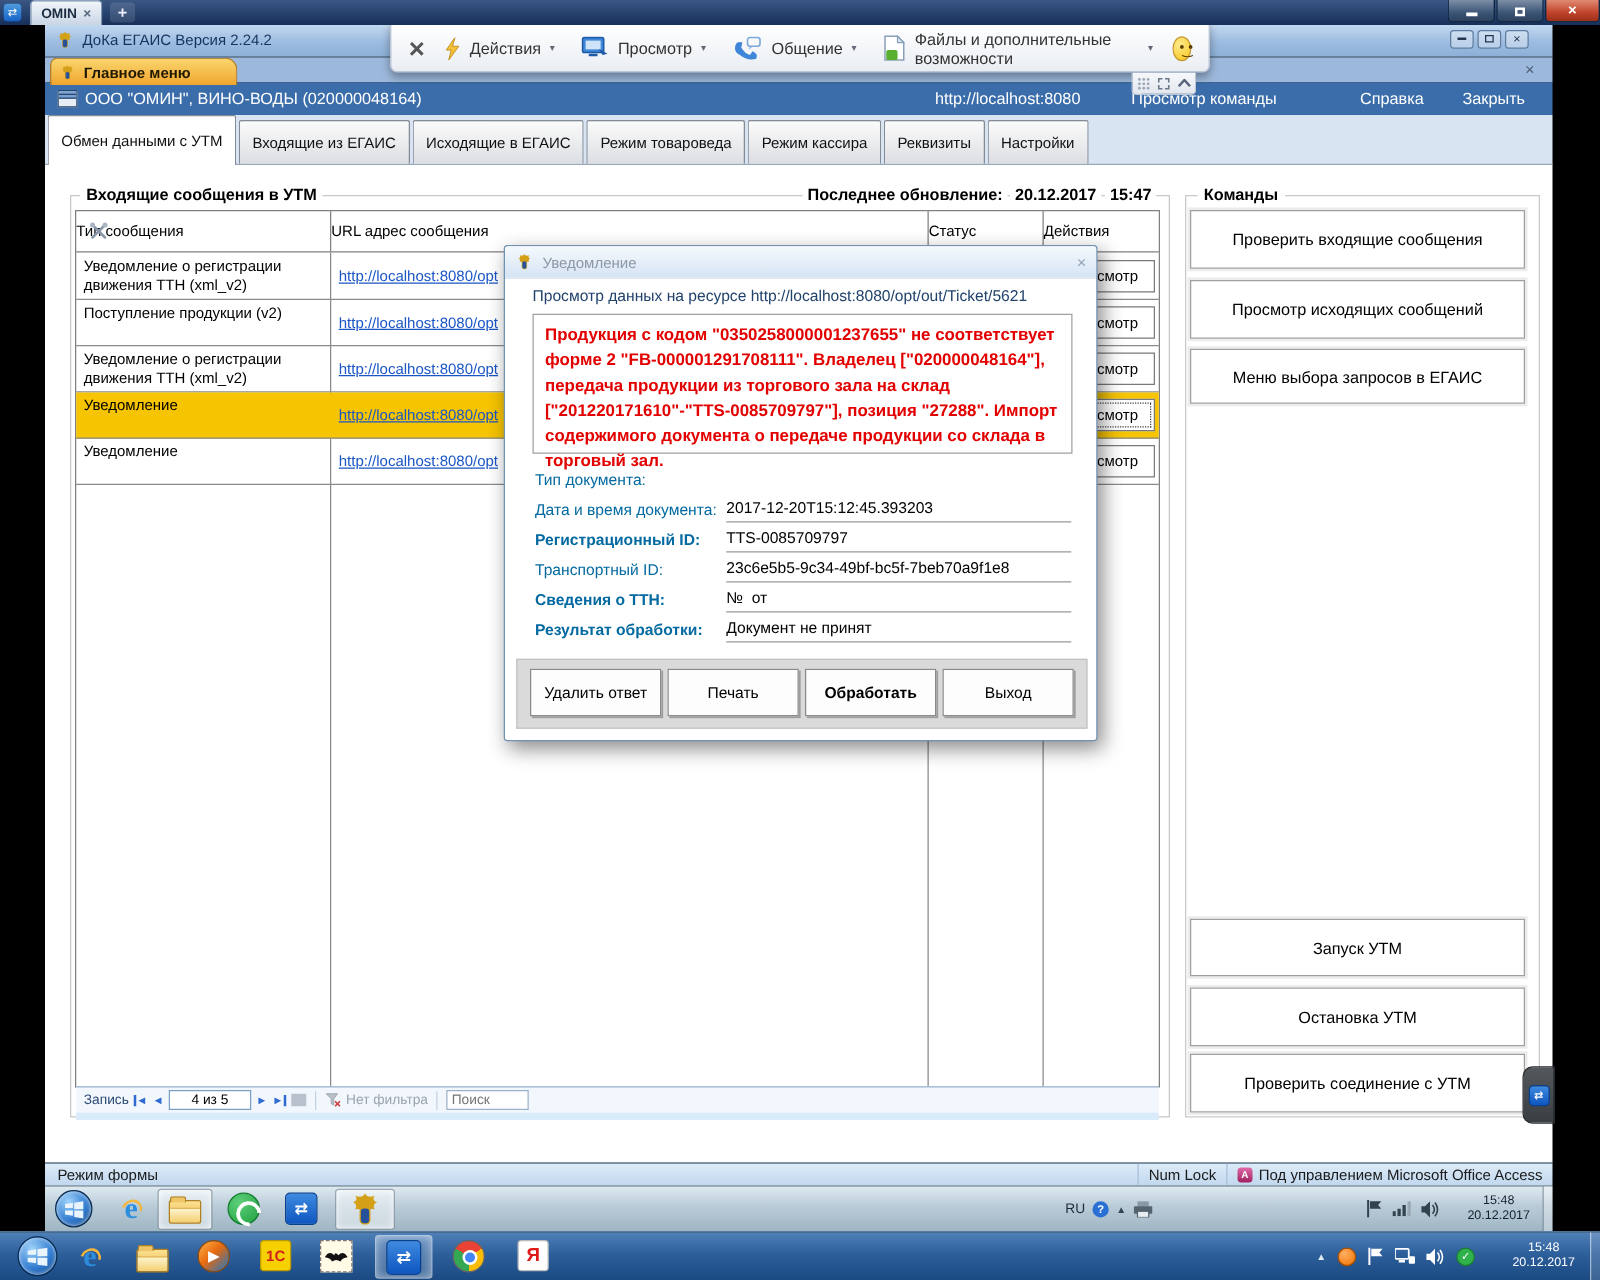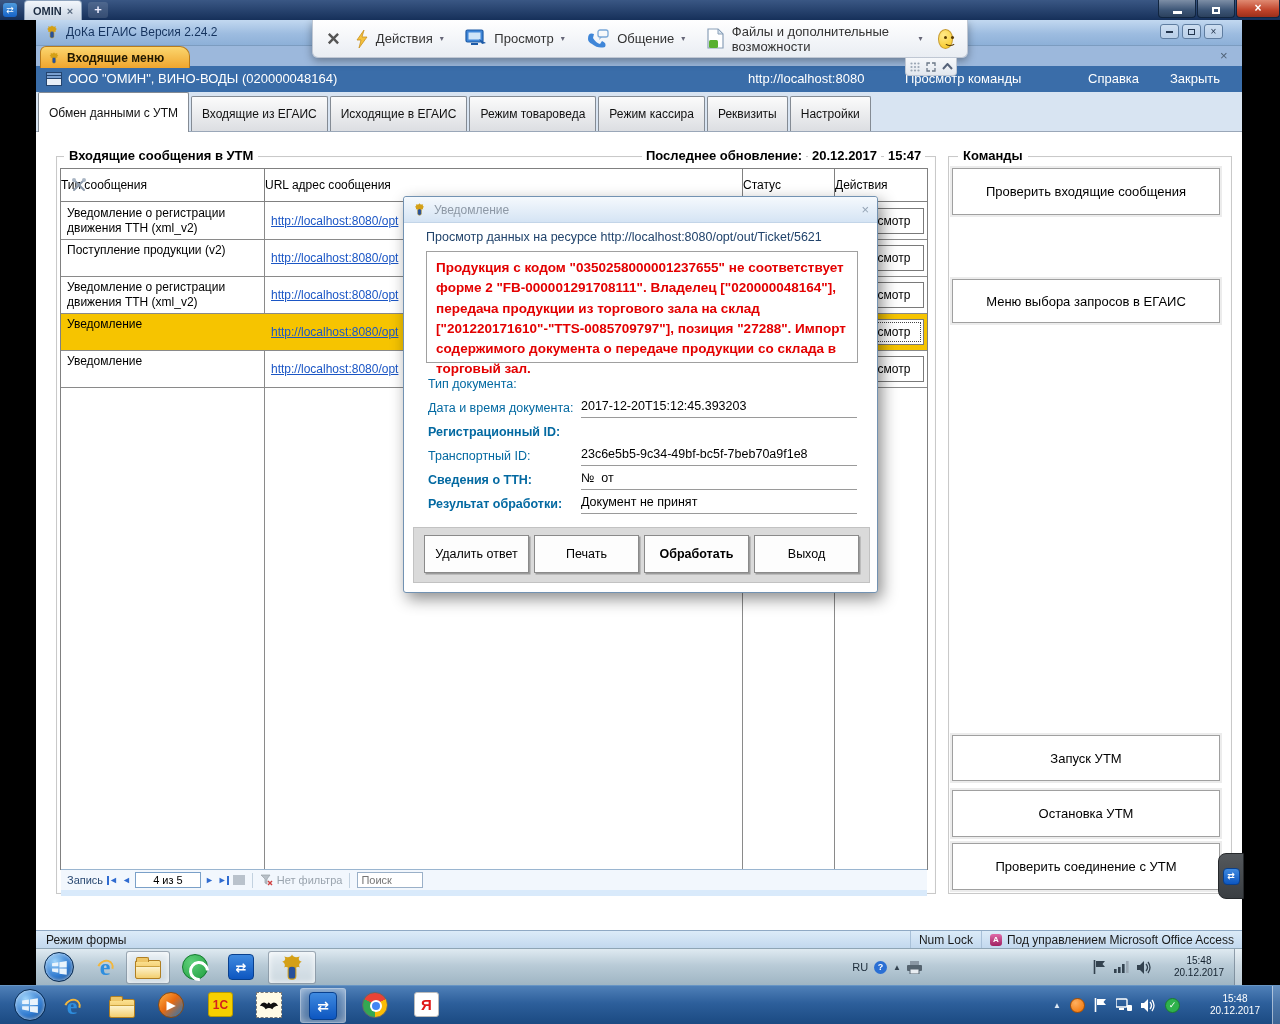--- a/index.html
+++ b/index.html
@@ -167,21 +167,21 @@
 
   <div class="abs app-strip"></div>
   <div class="abs strip-x">×</div>
   <div class="abs form-tab">
     <span style="width:14px;height:16px;">
       <svg viewBox="0 0 24 24" width="14" height="16">
           <path d="M12 2c-1 2.5-3.5 2.5-6 1.5 1.5 2 .5 3.5-1.5 4 2 1 2.5 2.5 1.5 4.5 2-.8 3.5 0 3.5 2h5c0-2 1.5-2.8 3.5-2-1-2-.5-3.5 1.5-4.5-2-.5-3-2-1.5-4-2.5 1-5 1-6-1.5z" fill="#d4a017"></path>
           <rect x="9" y="11" width="6" height="10" rx="2.5" fill="#27519b" stroke="#d4a017" stroke-width=".8"></rect>
         </svg>
     </span>
-    <span>Входящие меню</span>
+    <span>Главное меню</span>
   </div>
 
   <div class="abs menubar">
     <span class="form-icon" style="top:6px;">
         <i></i>
         <i></i>
       </span>
     <span style="left:32px;">ООО "ОМИН", ВИНО-ВОДЫ (020000048164)</span>
     <span style="left:712px;">http://localhost:8080</span>
     <span style="left:869px;">Просмотр команды</span>
@@ -308,20 +308,21 @@
           </svg>
       </span>
       <span>Нет фильтра</span>
     </span>
     <span class="navsep"></span>
     <input class="searchbox" placeholder="Поиск" style="">
   </div>
   <div class="abs belowstrip"></div>
 
   <div class="cmdbtn" style="top:168px;height:47px;">Проверить входящие сообщения</div>
+  <div class="cmdbtn" style="top:224px;height:47px;">Просмотр исходящих сообщений</div>
   <div class="cmdbtn" style="top:279px;height:44px;">Меню выбора запросов в ЕГАИС</div>
   <div class="cmdbtn" style="top:735px;height:46px;">Запуск УТМ</div>
   <div class="cmdbtn" style="top:790px;height:47px;">Остановка УТМ</div>
   <div class="cmdbtn" style="top:843px;height:47px;">Проверить соединение с УТМ</div>
 
   <div class="abs statusbar">
     <span style="padding-left:10px;">Режим формы</span>
     <span class="sb-right">
       <span class="sb-cell">Num Lock</span>
       <span class="sb-cell">
@@ -559,20 +560,21 @@
       <span class="t">Уведомление</span>
       <span class="x">×</span>
     </div>
     <div class="dlg-sub">Просмотр данных на ресурсе http://localhost:8080/opt/out/Ticket/5621</div>
     <div class="dlg-err">Продукция с кодом "0350258000001237655" не соответствует форме 2 "FB-000001291708111". Владелец ["020000048164"], передача продукции из торгового зала на склад ["201220171610"-"TTS-0085709797"], позиция "27288". Импорт содержимого документа о передаче продукции со склада в торговый зал.</div>
 
     <div class="fld-label" style="top:180px;">Тип документа:</div>
     <div class="fld-label" style="top:204px;">Дата и время документа:</div>
     <div class="fld-value" style="top:202px;">2017-12-20T15:12:45.393203</div>
     <div class="fld-label bold" style="top:228px;">Регистрационный ID:</div>
+    <div class="fld-value" style="top:226px;">TTS-0085709797</div>
     <div class="fld-label" style="top:252px;">Транспортный ID:</div>
     <div class="fld-value" style="top:250px;">23c6e5b5-9c34-49bf-bc5f-7beb70a9f1e8</div>
     <div class="fld-label" style="top:276px;font-weight:bold;">Сведения о ТТН:</div>
     <div class="fld-value" style="top:274px;">№  от</div>
     <div class="fld-label bold" style="top:300px;">Результат обработки:</div>
     <div class="fld-value" style="top:298px;">Документ не принят</div>
 
     <div class="dlg-footer"></div>
     <div class="dlg-btn" style="left:20px;">Удалить ответ</div>
     <div class="dlg-btn" style="left:130px;">Печать</div>

